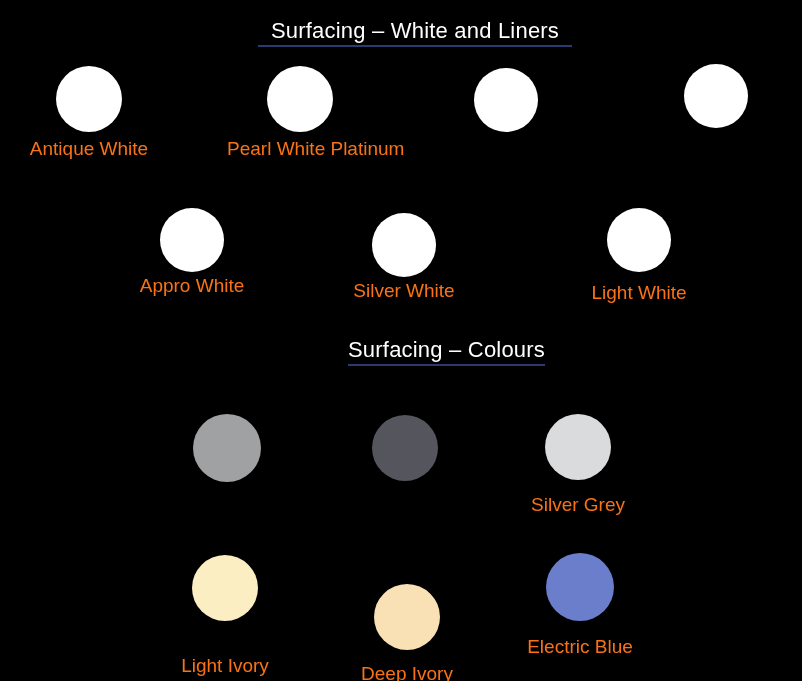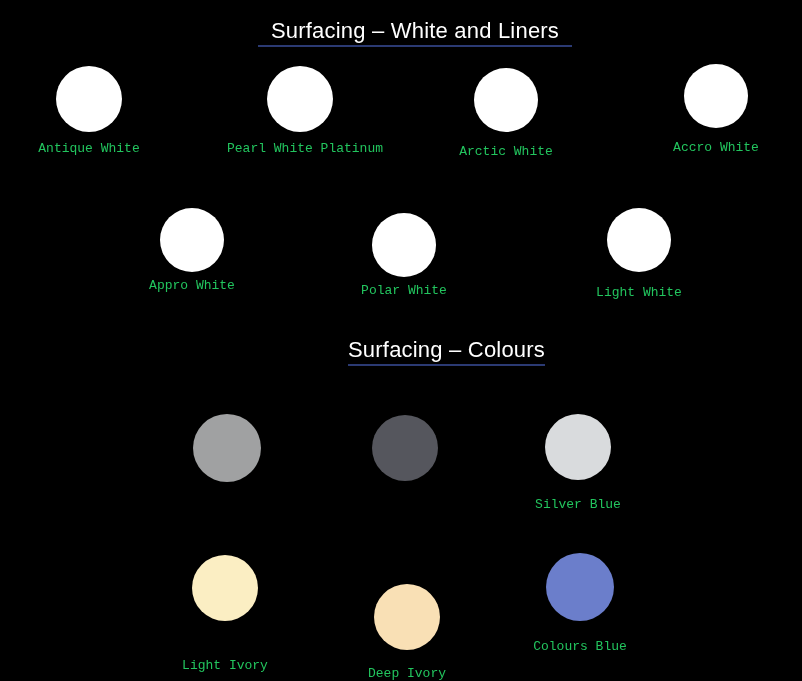--- a/index.html
+++ b/index.html
@@ -60,25 +60,25 @@
     position: absolute;
     text-align: center;
   }
   .swatch-dot {
     border-radius: 50%;
     margin: 0 auto;
     display: block;
   }
   .swatch-label {
     display: block;
-    font-size: 13px;
+    font-size: 19px;
     line-height: 17px;
-    color: #22c55e;
+    color: #f97316;
     white-space: nowrap;
-    font-family: Liberation Mono, monospace;
+    font-family: Liberation Sans, sans-serif;
   }
 </style>
 </head>
 <body>
 
 <div class="page" style="background: rgb(0, 0, 0);">
 
   <div class="section-heading" id="heading-white">
     <span class="heading-text">Surfacing – White and Liners</span>
     <span class="heading-rule" style="background: rgb(43, 58, 115);"></span>
@@ -93,55 +93,53 @@
       <div class="swatch" style="left: 16px; top: 66px; width: 146px;">
         <span class="swatch-dot" style="width: 66px; height: 66px; background: rgb(255, 255, 255);"></span>
         <span class="swatch-label" style="margin-top: 8px;">Antique White</span>
       </div>
       <div class="swatch" style="left: 227px; top: 66px; width: 146px;">
         <span class="swatch-dot" style="width: 66px; height: 66px; background: rgb(255, 255, 255);"></span>
         <span class="swatch-label" style="margin-top: 8px; text-align: right;">Pearl White Platinum</span>
       </div>
       <div class="swatch" style="left: 434px; top: 68px; width: 144px;">
         <span class="swatch-dot" style="width: 64px; height: 64px; background: rgb(255, 255, 255);"></span>
-        <span class="swatch-label" style="margin-top: 11px;">Arctic White</span>
       </div>
       <div class="swatch" style="left: 644px; top: 64px; width: 144px;">
         <span class="swatch-dot" style="width: 64px; height: 64px; background: rgb(255, 255, 255);"></span>
-        <span class="swatch-label" style="margin-top: 11px;">Accro White</span>
       </div>
       <div class="swatch" style="left: 120px; top: 208px; width: 144px;">
         <span class="swatch-dot" style="width: 64px; height: 64px; background: rgb(255, 255, 255);"></span>
         <span class="swatch-label" style="margin-top: 5px;">Appro White</span>
       </div>
       <div class="swatch" style="left: 332px; top: 213px; width: 144px;">
         <span class="swatch-dot" style="width: 64px; height: 64px; background: rgb(255, 255, 255);"></span>
-        <span class="swatch-label" style="margin-top: 5px;">Polar White</span>
+        <span class="swatch-label" style="margin-top: 5px;">Silver White</span>
       </div>
       <div class="swatch" style="left: 567px; top: 208px; width: 144px;">
         <span class="swatch-dot" style="width: 64px; height: 64px; background: rgb(255, 255, 255);"></span>
         <span class="swatch-label" style="margin-top: 12px;">Light White</span>
       </div>
       <div class="swatch" style="left: 153px; top: 414px; width: 148px;">
         <span class="swatch-dot" style="width: 68px; height: 68px; background: rgb(160, 161, 162);"></span>
       </div>
       <div class="swatch" style="left: 332px; top: 415px; width: 146px;">
         <span class="swatch-dot" style="width: 66px; height: 66px; background: rgb(85, 86, 93);"></span>
       </div>
       <div class="swatch" style="left: 505px; top: 414px; width: 146px;">
         <span class="swatch-dot" style="width: 66px; height: 66px; background: rgb(217, 219, 221);"></span>
-        <span class="swatch-label" style="margin-top: 16px;">Silver Blue</span>
+        <span class="swatch-label" style="margin-top: 16px;">Silver Grey</span>
       </div>
       <div class="swatch" style="left: 152px; top: 555px; width: 146px;">
         <span class="swatch-dot" style="width: 66px; height: 66px; background: rgb(251, 238, 195);"></span>
         <span class="swatch-label" style="margin-top: 36px;">Light Ivory</span>
       </div>
       <div class="swatch" style="left: 334px; top: 584px; width: 146px;">
         <span class="swatch-dot" style="width: 66px; height: 66px; background: rgb(249, 224, 181);"></span>
         <span class="swatch-label" style="margin-top: 15px;">Deep Ivory</span>
       </div>
       <div class="swatch" style="left: 506px; top: 553px; width: 148px;">
         <span class="swatch-dot" style="width: 68px; height: 68px; background: rgb(107, 126, 203);"></span>
-        <span class="swatch-label" style="margin-top: 17px;">Colours Blue</span>
+        <span class="swatch-label" style="margin-top: 17px;">Electric Blue</span>
       </div>
     </div>
 
 </div>
 
 </body></html>

